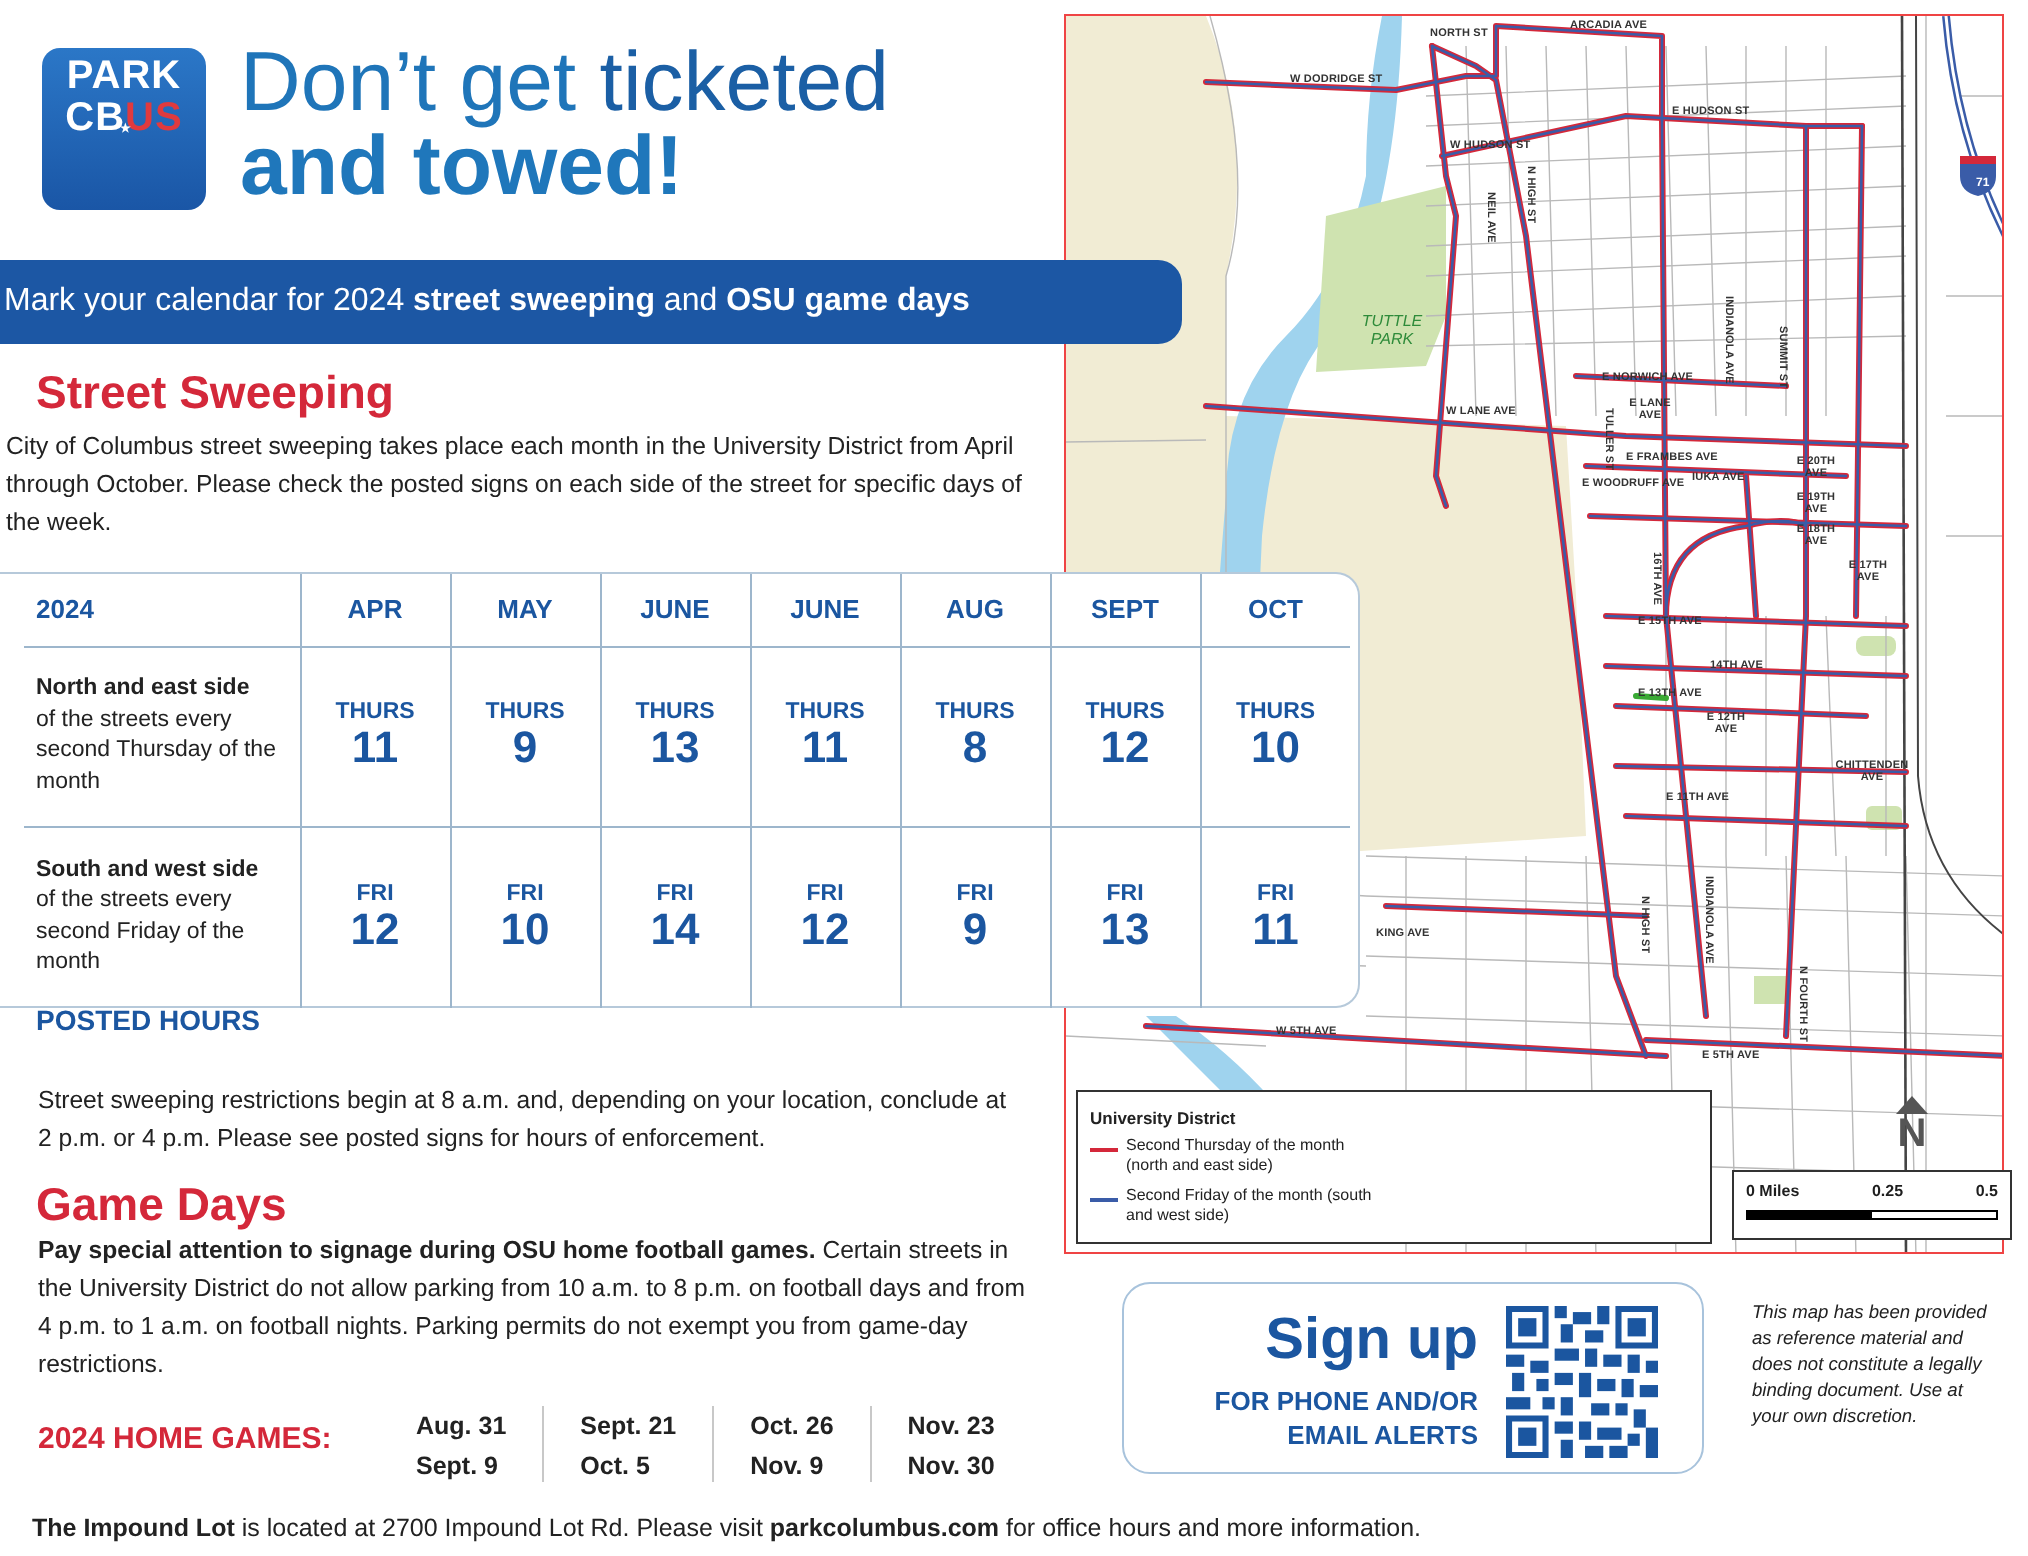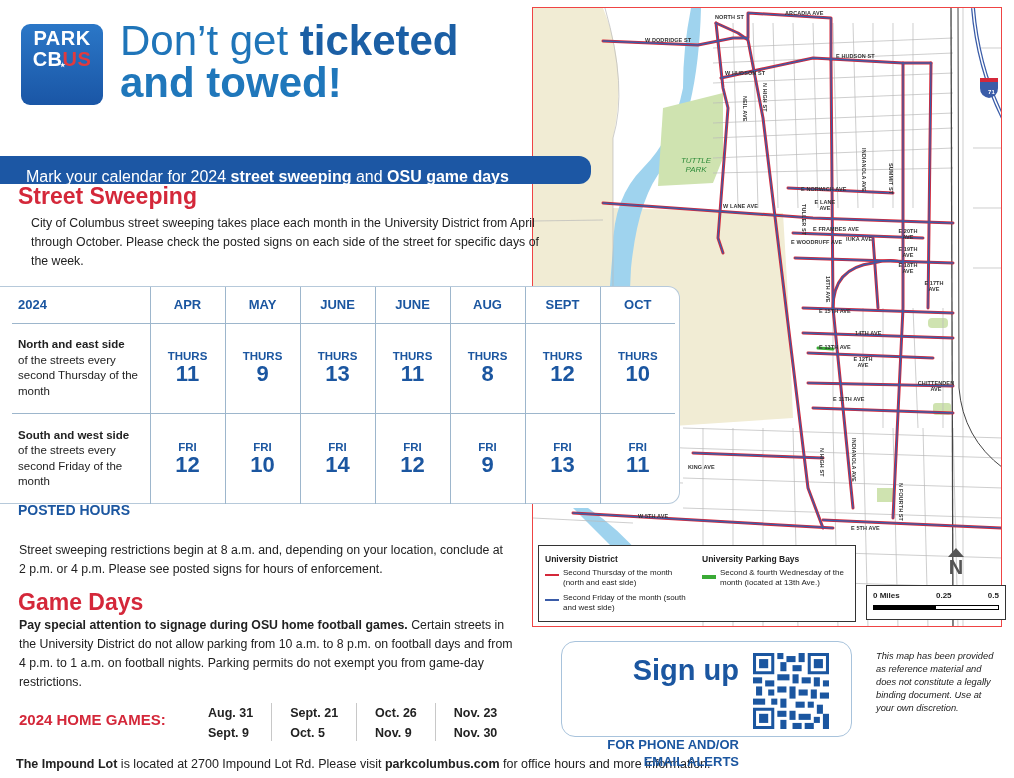--- a/index.html
+++ b/index.html
@@ -29,24 +29,24 @@
   .north { position: absolute; left: 944px; top: 548px; width: 24px; text-align: center; color: #555; }
   .north .arrow { width: 0; height: 0; border-left: 8px solid transparent; border-right: 8px solid transparent; border-bottom: 9px solid #555; margin: 0 auto; }
   .north .letter { font-size: 20px; font-weight: bold; line-height: 20px; }
 
   
   .logo { position: absolute; left: 21px; top: 24px; width: 82px; height: 81px; border-radius: 9px; background: linear-gradient(#2b77c7, #1a56a6); color: #fff; font-weight: bold; font-size: 20px; line-height: 21px; text-align: center; padding-top: 4px; letter-spacing: 0.5px; }
   .logo .us { color: #e03a3e; }
   .logo .star { position: absolute; left: 39px; top: 38px; font-size: 6px; color: #fff; line-height: 6px; }
   .headline { position: absolute; left: 120px; top: 20px; font-size: 42px; line-height: 42px; color: #1f75b9; }
   .headline .light { font-weight: normal; }
-  .headline .bold { font-weight: bold; color: #1b5fa5; }
+  .headline .bold { font-weight: normal; color: #1b5fa5; }
   .headline .line2 { font-weight: bold; color: #1f77bb; }
 
-  .banner { position: absolute; left: 0; top: 130px; width: 591px; height: 28px; background: #1c57a4; color: #fff; border-radius: 0 12px 12px 0; font-size: 16px; line-height: 42px; padding-left: 26px; margin-top: 26px; }
+  .banner { position: absolute; left: 0; top: 130px; width: 591px; height: 42px; background: #1c57a4; color: #fff; border-radius: 0 12px 12px 0; font-size: 16px; line-height: 42px; padding-left: 2px; }
   .banner b { font-weight: bold; }
 
   
   .h-red { position: absolute; color: #d4283a; font-weight: bold; font-size: 23px; line-height: 26px; }
   .para { position: absolute; font-size: 12.3px; line-height: 19px; color: #222; }
   .para b { font-weight: bold; }
 
   .sched { position: absolute; left: 0; top: 286px; width: 680px; height: 218px; background: #fff; border: 1px solid #b6c9da; border-left: none; border-radius: 0 12px 12px 0; }
   .sched table { position: absolute; left: 12px; top: 0; border-collapse: collapse; }
   .sched td, .sched th { border: 1px solid #9db6cc; text-align: center; color: #1b56a0; }
@@ -71,21 +71,21 @@
   .games { position: absolute; left: 190px; top: 703px; display: flex; }
   .games .gcol { padding: 0 18px; border-left: 1px solid #c8c8c8; font-size: 12.5px; font-weight: bold; line-height: 20px; color: #222; height: 38px; }
   .games .gcol:first-child { border-left: none; }
 
   .footer { position: absolute; left: 16px; top: 757px; font-size: 12.5px; color: #222; }
   .footer b { font-weight: bold; }
 
   
   .signup { position: absolute; left: 561px; top: 641px; width: 291px; height: 96px; border: 1.5px solid #a8c3dc; border-radius: 14px; background: #fff; }
   .signup .big { position: absolute; right: 112px; top: 12px; font-size: 29px; font-weight: bold; color: #1b56a0; line-height: 32px; }
-  .signup .small { position: absolute; right: 112px; top: 50px; font-size: 13px; font-weight: bold; color: #1b56a0; text-align: right; line-height: 17px; margin-top: 44px; }
+  .signup .small { position: absolute; right: 112px; top: 50px; font-size: 13px; font-weight: bold; color: #1b56a0; text-align: right; line-height: 17px; }
   .signup .qr { position: absolute; right: 22px; top: 11px; width: 76px; height: 76px; }
 
   .disclaimer { position: absolute; left: 876px; top: 650px; width: 125px; font-size: 9.3px; font-style: italic; line-height: 13px; color: #222; }
 </style>
 </head>
 <body>
 
 <div class="map">
   <svg width="470" height="620" viewBox="0 0 470 620">
 
@@ -192,27 +192,20 @@
     <div class="hdr">University District</div>
     <div class="item">
       <span class="swatch" style="background:#d4283a"></span>
       <span>Second Thursday of the month (north and east side)</span>
     </div>
     <div class="item">
       <span class="swatch" style="background:#3a5ca8"></span>
       <span>Second Friday of the month (south and west side)</span>
     </div>
   </div>
-  <div class="col right">
-    <div class="hdr">University Parking Bays</div>
-    <div class="item">
-      <span class="swatch" style="background:#3aaa35;height:4px;top:7px;"></span>
-      <span>Second &amp; fourth Wednesday of the month (located at 13th Ave.)</span>
-    </div>
-  </div>
 </div>
 
 <div class="north">
   <div class="arrow"></div>
   <div class="letter">N</div>
 </div>
 
 <div class="scalebar">
   <div class="labels">
     <span>0 Miles</span>
@@ -234,21 +227,21 @@
 <div class="headline">
   <div><span class="light">Don’t get </span><span class="bold">ticketed</span></div>
   <div class="line2">and towed!</div>
 </div>
 
 <div class="banner">
   <span>Mark your calendar for 2024 </span><b>street sweeping</b><span> and </span><b>OSU game days</b>
 </div>
 
 <div class="h-red" style="left:18px;top:183px;">Street Sweeping</div>
-<div class="para" style="left:31px;top:214px;width:510px;">City of Columbus street sweeping takes place each month in the University District from April through October. Please check the posted signs on each side of the street for specific days of the week.</div>
+<div class="para" style="left:3px;top:214px;width:510px;">City of Columbus street sweeping takes place each month in the University District from April through October. Please check the posted signs on each side of the street for specific days of the week.</div>
 
 <div class="sched">
   <table>
     <tbody>
         <tr>
       <th class="year">2024</th>
       <th class="mo">APR</th>
       <th class="mo">MAY</th>
       <th class="mo">JUNE</th>
       <th class="mo">JUNE</th>

